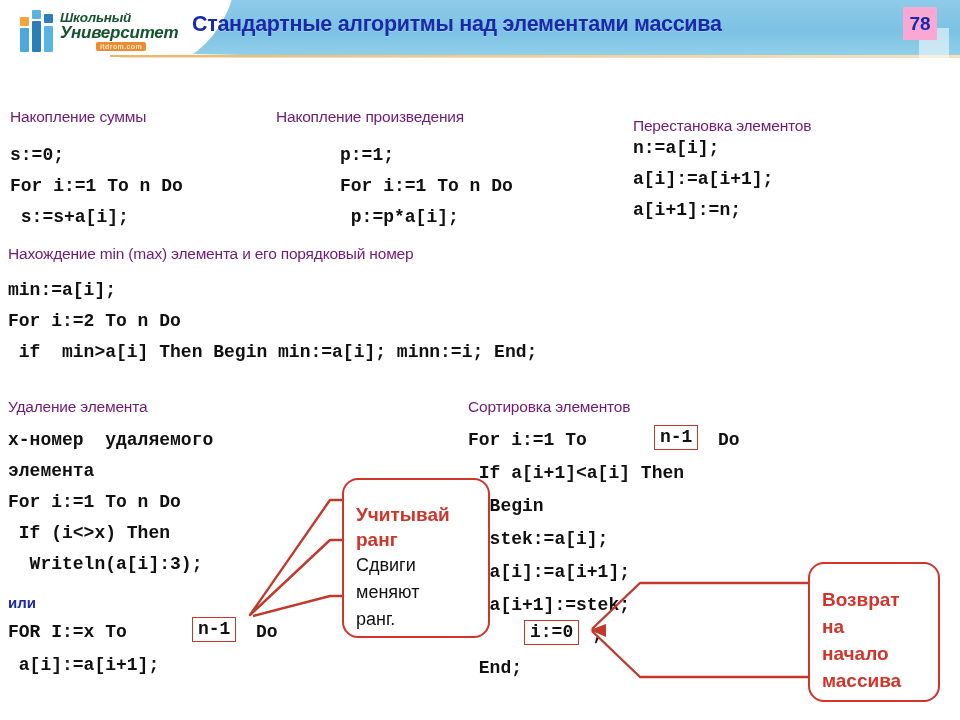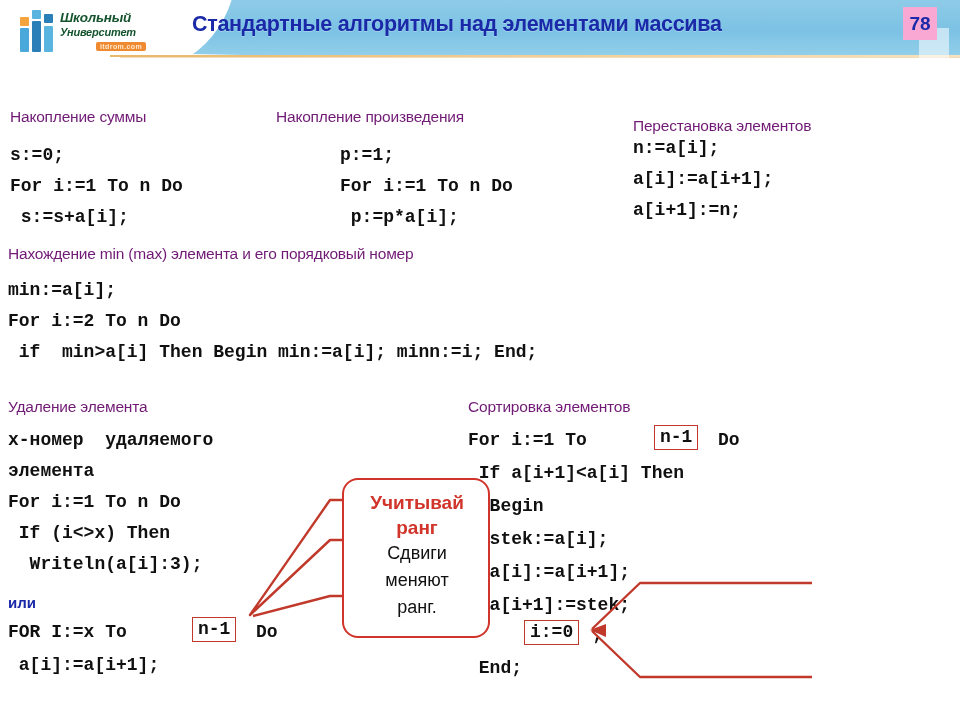--- a/index.html
+++ b/index.html
@@ -60,21 +60,21 @@
 
   
   .logo{position:absolute;left:8px;top:4px;width:178px;height:58px;}
   .logo-text{
     position:absolute;left:52px;top:6px;
     color:#14532d;font-size:13.5px;font-weight:bold;
     font-style:italic;line-height:15px;
     letter-spacing:-0.2px;
     white-space:nowrap;
   }
-  .logo-text .l2{font-size:11px;text-align:right;}
+  .logo-text .l2{font-size:17px;text-align:right;}
   .logo-url{
     position:absolute;left:88px;top:38px;
     background:#f08a30;color:#ffe9cf;
     font-size:7px;font-weight:bold;letter-spacing:.4px;
     padding:1px 4px;border-radius:2px;
     white-space:nowrap;
   }
   .blk{position:absolute;border-radius:1px;}
 
   
@@ -120,21 +120,21 @@
   }
   .callout .hd{
     color:#d0342a;font-weight:bold;font-size:19px;line-height:25px;
   }
   .callout .bd{
     color:#111;font-size:18px;line-height:27px;font-weight:normal;
   }
   .callout-red .txt{
     color:#d0342a;font-weight:bold;font-size:19px;line-height:27px;
   }
-  .callout-inner{padding:10px 10px 6px 12px;text-align:center;}
+  .callout-inner{padding:22px 10px 6px 12px;}
 
   svg.lines{position:absolute;left:0;top:0;width:960px;height:720px;
             pointer-events:none;}
 </style>
 </head>
 <body>
 
 <div id="stage">
 
   <div class="header">
@@ -230,14 +230,22 @@
   <div class="callout" style="left:342px;top:478px;width:148px;height:160px;">
     <div class="callout-inner">
       <div class="hd">Учитывай</div>
       <div class="hd">ранг</div>
       <div class="bd">Сдвиги</div>
       <div class="bd">меняют</div>
       <div class="bd">ранг.</div>
     </div>
   </div>
 
+  <div class="callout callout-red" style="left:808px;top:562px;width:132px;height:140px;">
+    <div class="callout-inner">
+      <div class="txt">Возврат</div>
+      <div class="txt">на</div>
+      <div class="txt">начало</div>
+      <div class="txt">массива</div>
+    </div>
+  </div>
 
 </div>
 
 </body></html>

